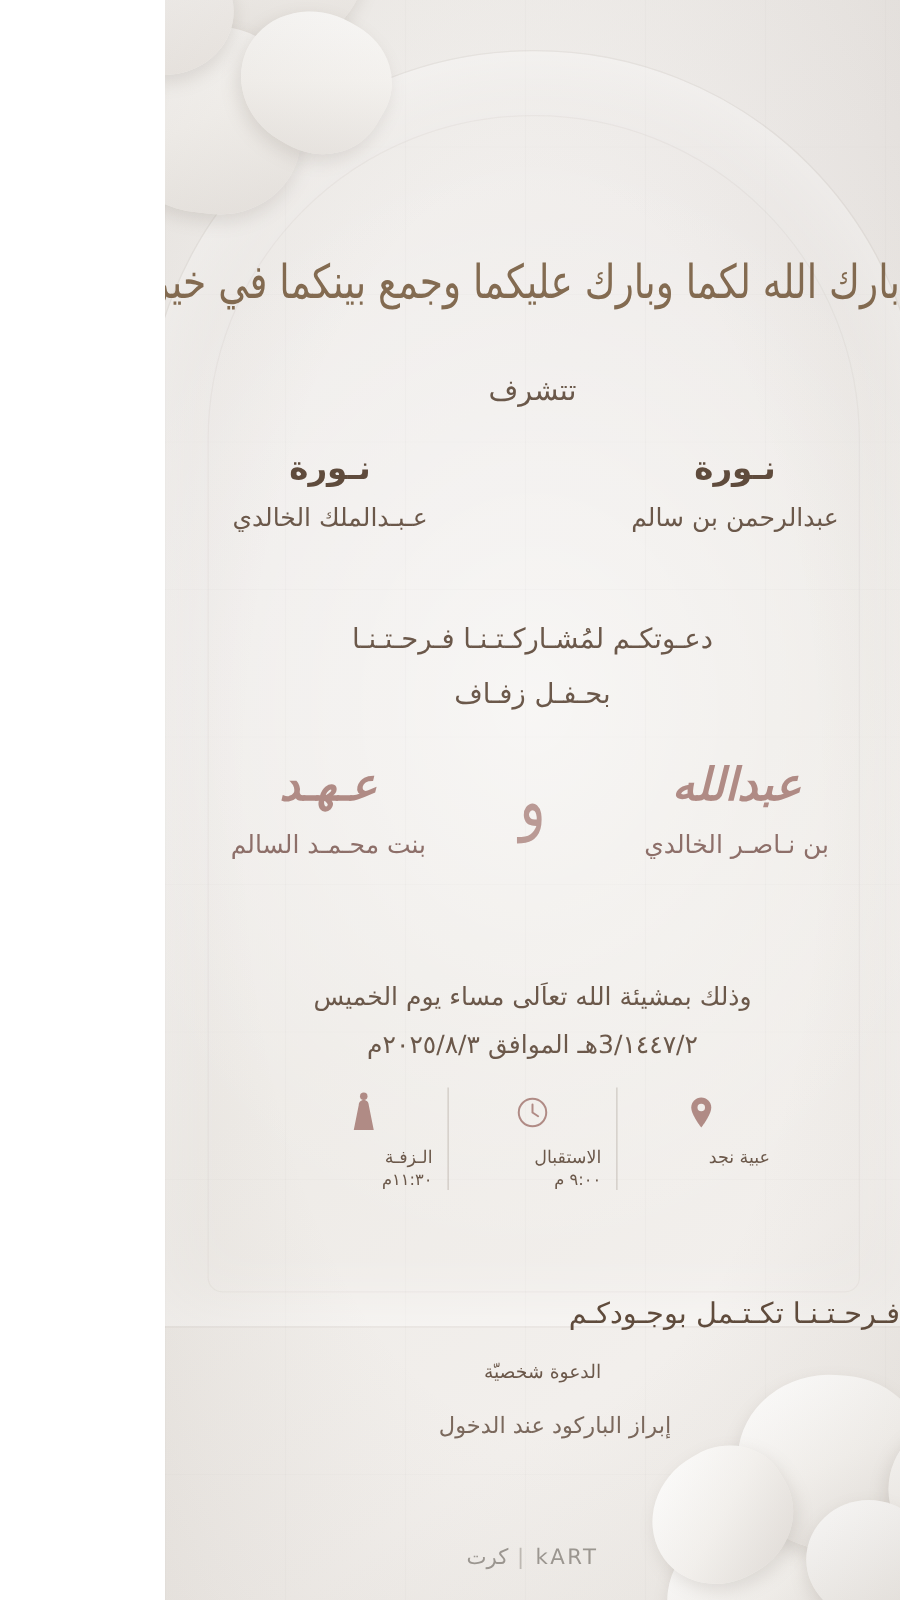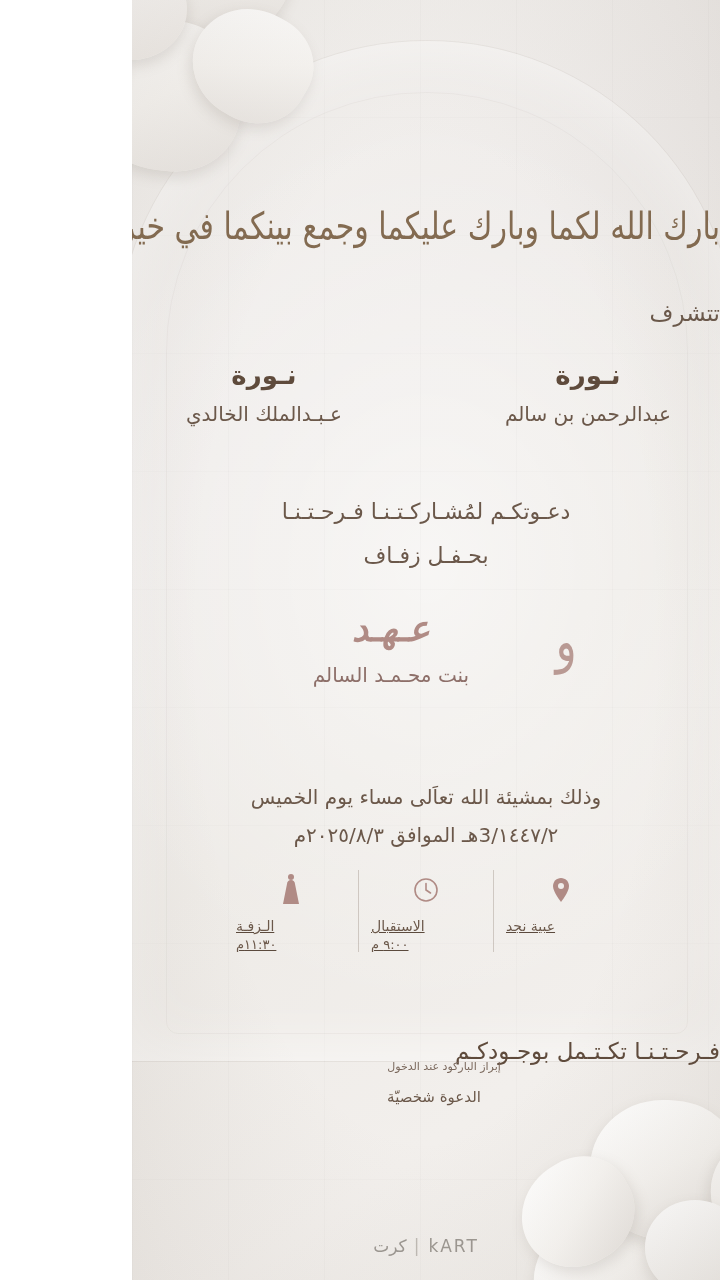--- a/index.html
+++ b/index.html
@@ -101,21 +101,20 @@
     white-space: nowrap;
   }
 
   .tatasharraf {
     position: absolute;
     top: 300px;
     left: 0; right: 0;
     font-size: 23px;
     letter-spacing: 3px;
     color: #6a584a;
-    text-align: right;
   }
 
   .hosts {
     position: absolute;
     top: 360px;
     left: 0; right: 0;
     display: flex;
     justify-content: center;
     gap: 60px;
   }
@@ -193,22 +192,21 @@
     position: absolute;
     top: 870px;
     left: 0; right: 0;
     display: flex;
     justify-content: center;
     align-items: stretch;
   }
   .detail {
     width: 110px;
     padding: 0 12px;
-    text-align: left;
-    text-decoration: underline;
+    text-align: right;
   }
   .detail + .detail {
     border-right: 1px solid rgba(120,100,85,0.28);
   }
   .detail-icon {
     height: 40px;
     display: flex;
     align-items: center;
     justify-content: center;
     color: #b08b85;
@@ -238,23 +236,23 @@
   .note1 {
     position: absolute;
     top: 1088px;
     left: 16px; right: 0;
     font-size: 15px;
     color: #6b584a;
     letter-spacing: 1px;
   }
   .note2 {
     position: absolute;
-    top: 1060px;
-    left: 0; right: 0;
-    font-size: 11px;
+    top: 1130px;
+    left: 0; right: 0;
+    font-size: 18px;
     color: #7a685c;
     letter-spacing: 1px;
     margin-left: 36px;
   }
 
   .brand {
     position: absolute;
     top: 1236px;
     left: 0; right: 0;
     font-size: 17px;
@@ -310,20 +308,24 @@
         <div class="host-sub">عـبـدالملك الخالدي</div>
       </div>
     </div>
 
     <div class="invite-line">
       <div>دعـوتكـم لمُشـاركـتـنـا فـرحـتـنـا</div>
       <div>بحـفـل زفـاف</div>
     </div>
 
     <div class="couple">
+      <div class="person">
+        <div class="person-name">عبدالله</div>
+        <div class="person-sub">بن نـاصـر الخالدي</div>
+      </div>
       <div class="amp">و</div>
       <div class="person">
         <div class="person-name">عـهـد</div>
         <div class="person-sub">بنت محـمـد السالم</div>
       </div>
     </div>
 
     <div class="date-block">
       <div>وذلك بمشيئة الله تعاَلى مساء يوم الخميس</div>
       <div>١٤٤٧/٢/3هـ  الموافق  ٢٠٢٥/٨/٣م</div>

